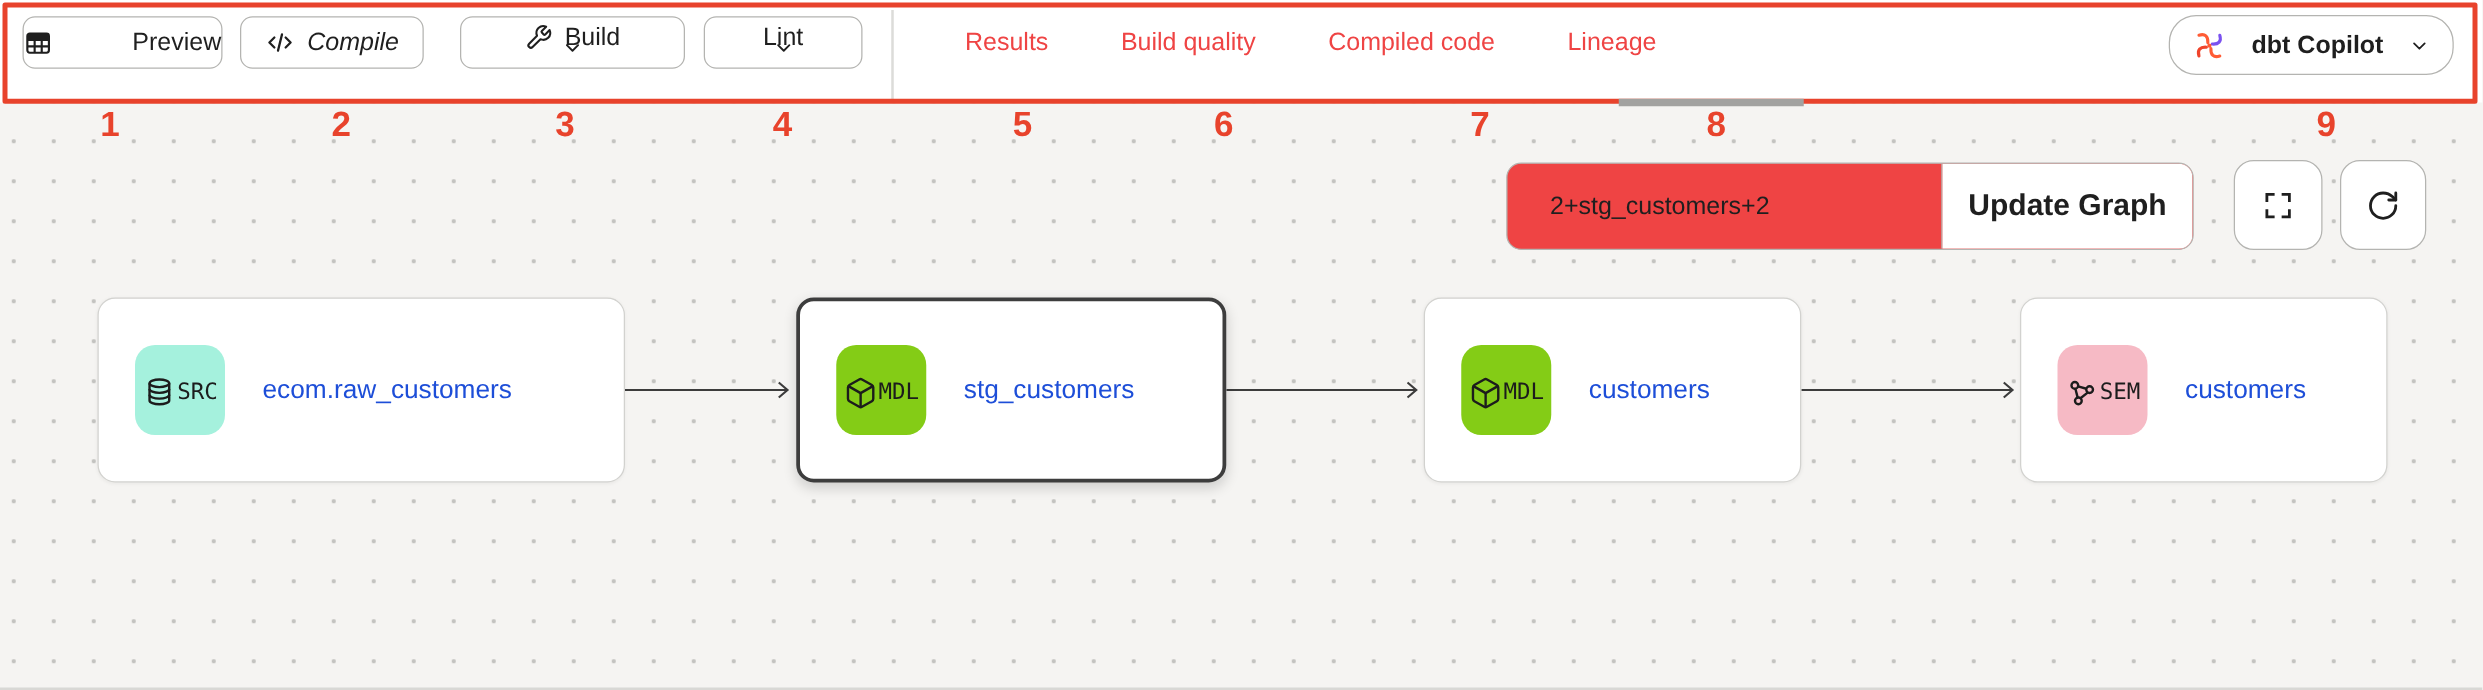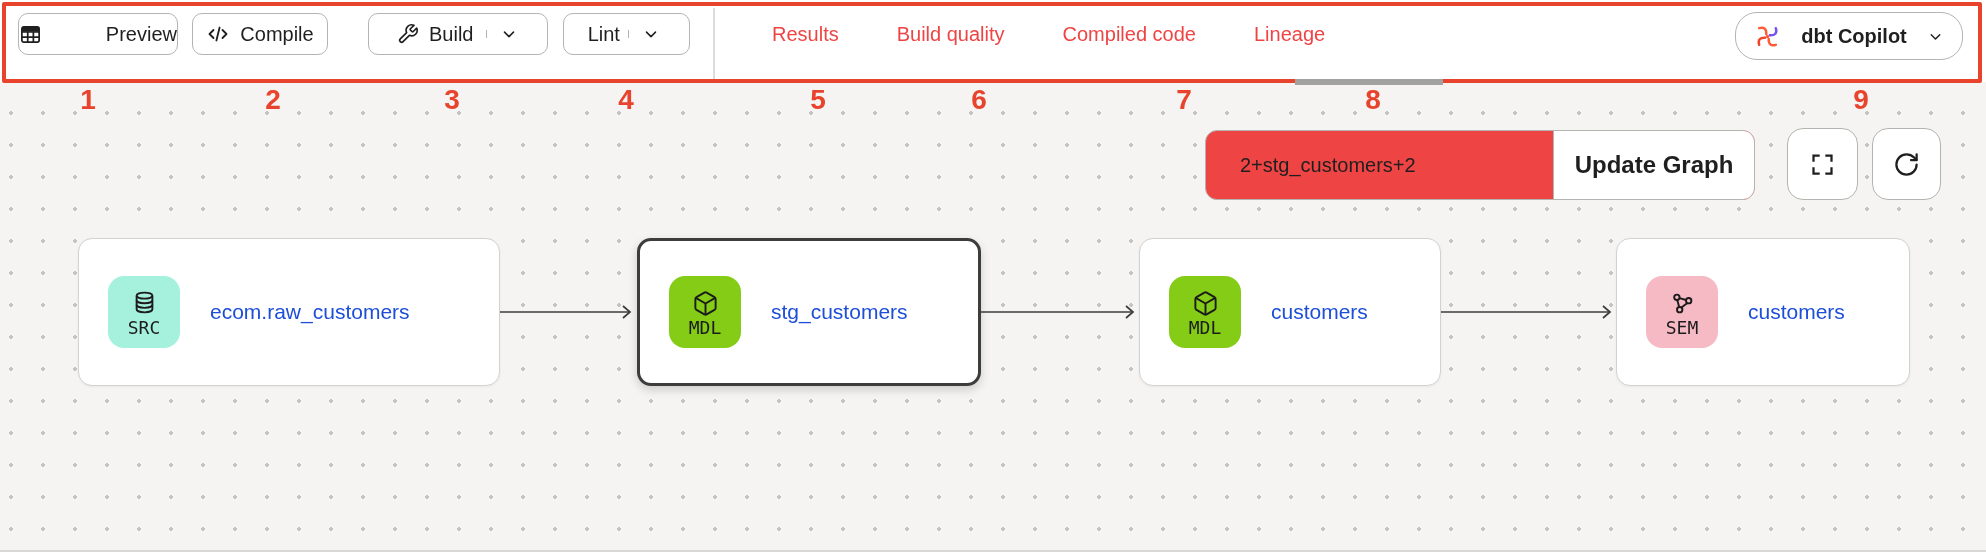--- a/index.html
+++ b/index.html
@@ -18,22 +18,22 @@
   
   .header{position:absolute;left:0;top:0;width:1986px;height:82px;background:#ffffff;}
   .btn{
     position:absolute;top:13px;height:42px;box-sizing:border-box;
     background:#fff;border:1.5px solid #b4b4b1;border-radius:10px;
     display:flex;align-items:center;justify-content:center;gap:10px;
     font-size:20px;font-weight:500;color:#1f1f1f;cursor:pointer;
   }
   .btn svg{flex:0 0 auto;}
   .btn-preview{left:18px;width:160px;justify-content:space-between;}
-  .btn-compile{left:192px;width:136px;}
-  .split{padding:16px;gap:0;}
+  .btn-compile{left:192px;width:147px;font-style:italic;}
+  .split{padding:16px;gap:0;flex-direction:column;}
   .btn-build{left:368px;width:180px;}
   .btn-lint{left:563px;width:127px;}
   .split-main{display:flex;align-items:center;justify-content:center;gap:10px;height:100%;flex:1;}
   .split-divider{width:1.5px;height:100%;background:#b4b4b1;}
   .split-caret{width:44px;height:100%;display:flex;align-items:center;justify-content:center;}
   .header-divider{position:absolute;left:713px;top:8px;width:1.5px;height:72px;background:#dcdcd9;}
   
   .tabs{position:absolute;left:772px;top:13px;height:42px;display:flex;gap:58px;align-items:center;}
   .tab{font-size:20px;color:#ef4444;white-space:nowrap;cursor:pointer;}
   .tab-indicator{position:absolute;left:1295px;top:79px;width:148px;height:6px;background:#a2a2a0;z-index:46;}
@@ -73,21 +73,21 @@
   .node{
     position:absolute;top:238px;height:148px;box-sizing:border-box;
     background:#fff;border:1.5px solid #d2d2cf;border-radius:14px;
     display:flex;align-items:center;gap:30px;padding-left:29px;
     box-shadow:0 1px 3px rgba(0,0,0,0.05);cursor:pointer;z-index:3;
   }
   .node--selected{border:3px solid #3d3d3d;box-shadow:0 4px 10px rgba(0,0,0,0.16);}
   .node-label{font-size:21px;color:#1d4ed8;white-space:nowrap;}
   .badge{
     width:72px;height:72px;box-sizing:border-box;border-radius:16px;flex:0 0 auto;
-    display:flex;flex-direction:column;align-items:center;justify-content:center;gap:1px;padding-top:4px;
+    display:flex;flex-direction:row;align-items:center;justify-content:center;gap:1px;padding-top:4px;
   }
   .badge-label{font-family:"DejaVu Sans Mono",monospace;font-size:18px;font-weight:500;color:#1c1c1c;line-height:1.1;}
   .badge--src{background:#a5f1dd;}
   .badge--mdl{background:#84cc16;}
   .badge--sem{background:#f6bac5;}
   .node-1{left:78px;width:422px;}
   .node-2{left:637px;width:344px;}
   .node-3{left:1139px;width:302px;}
   .node-4{left:1616px;width:294px;}
   

